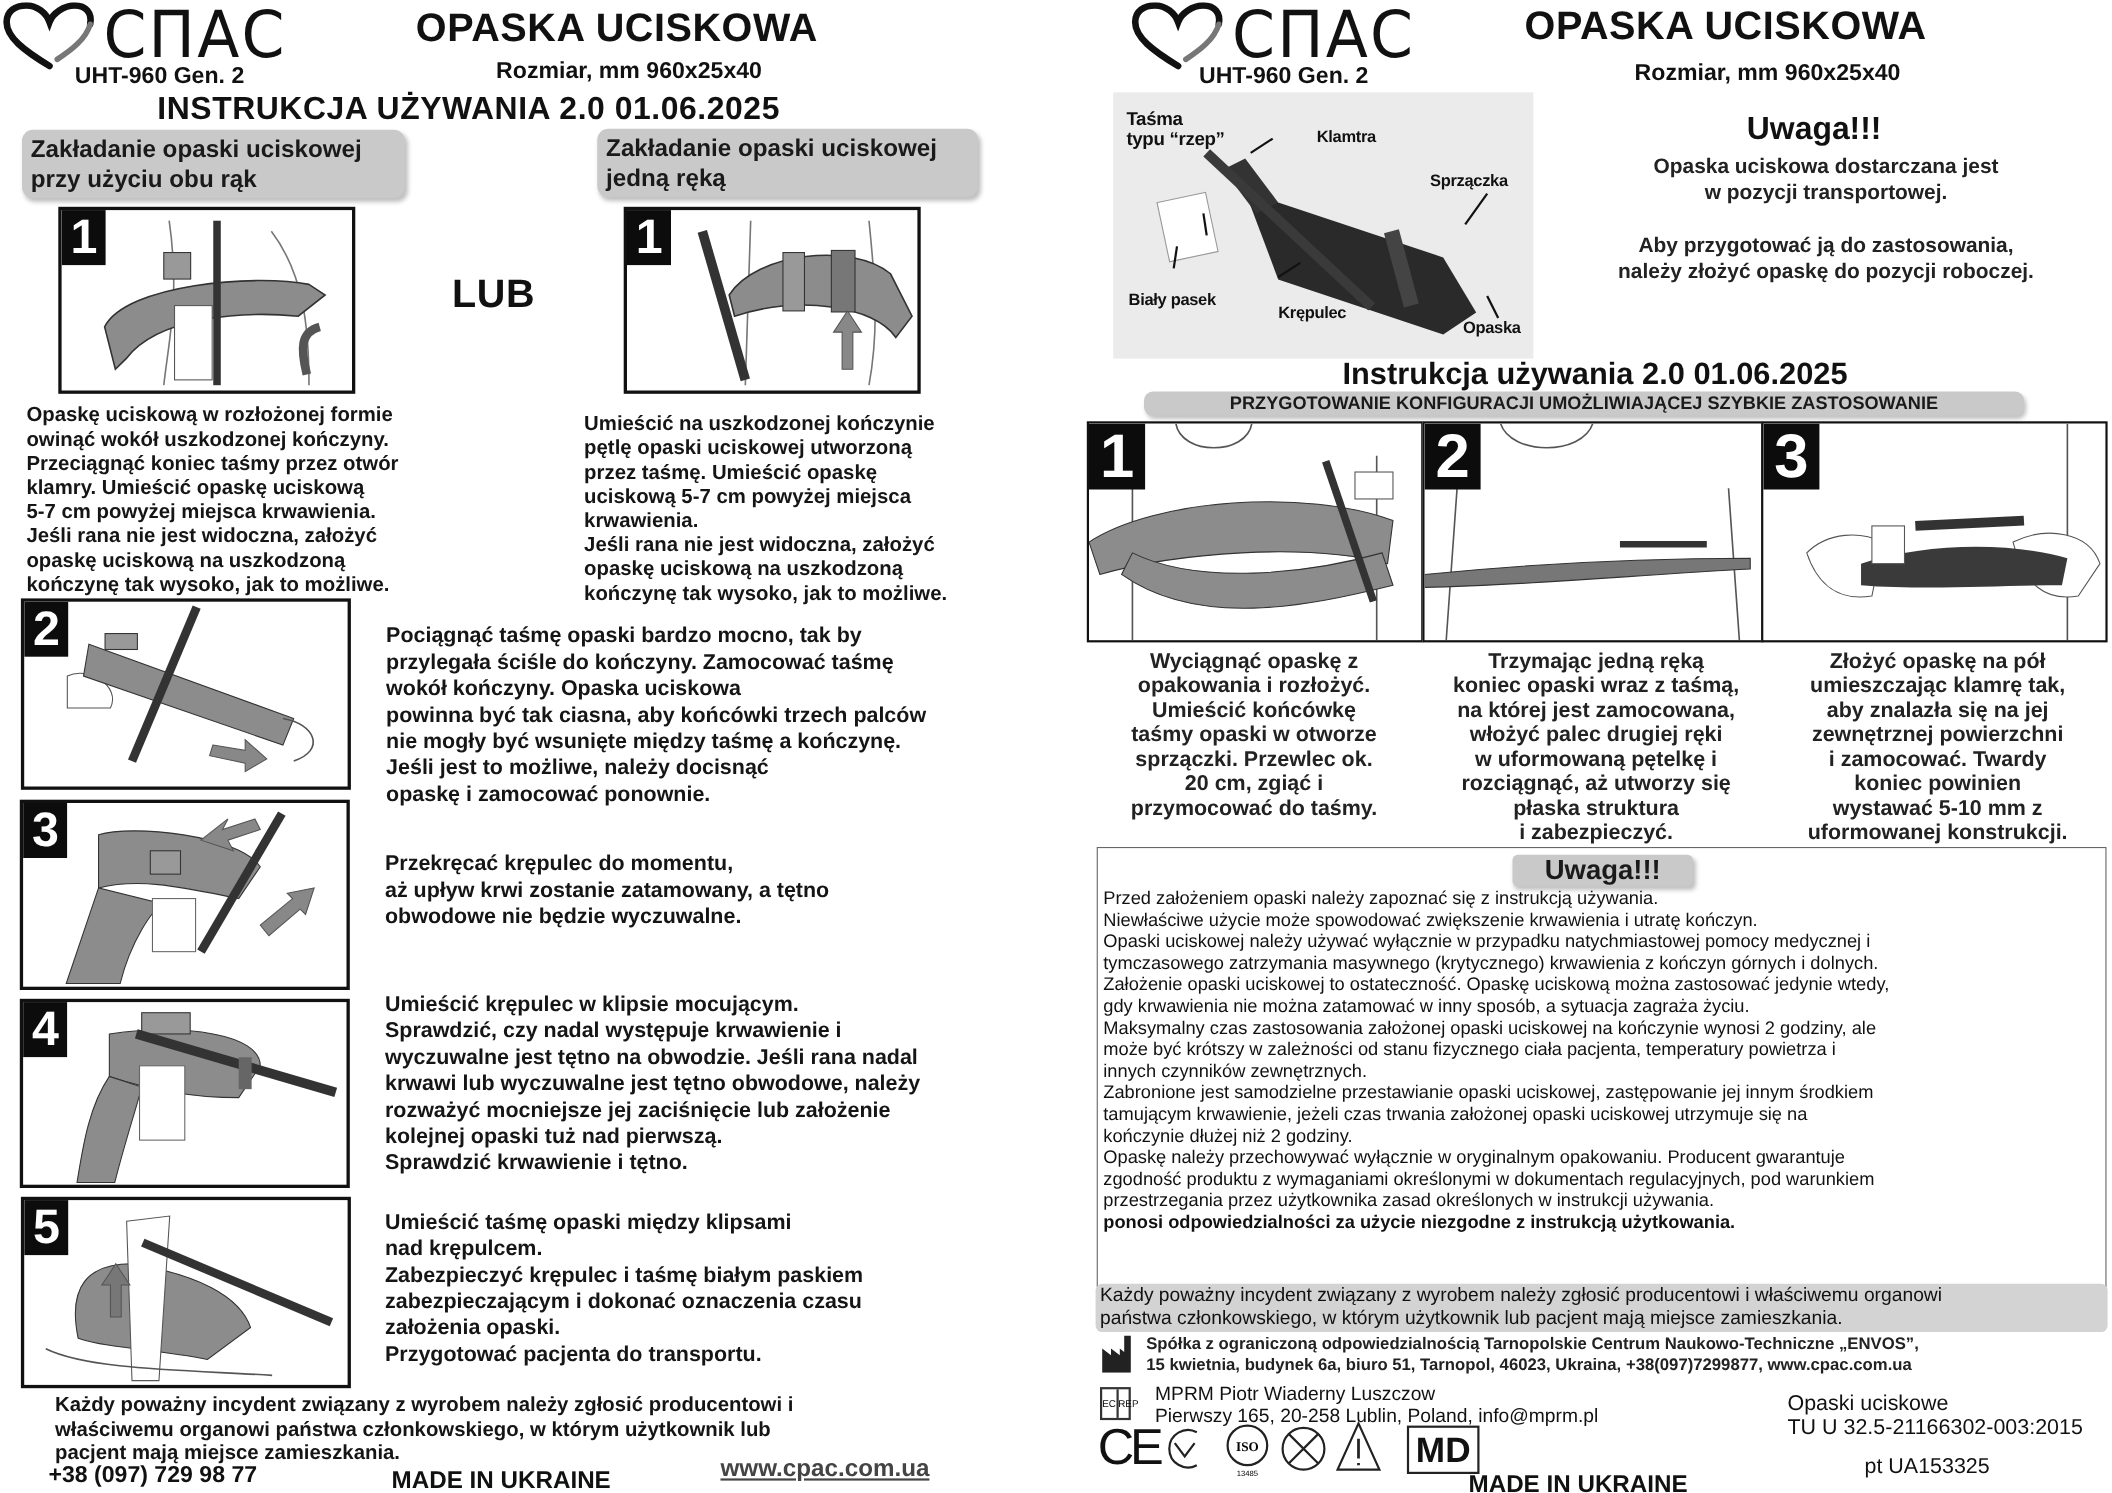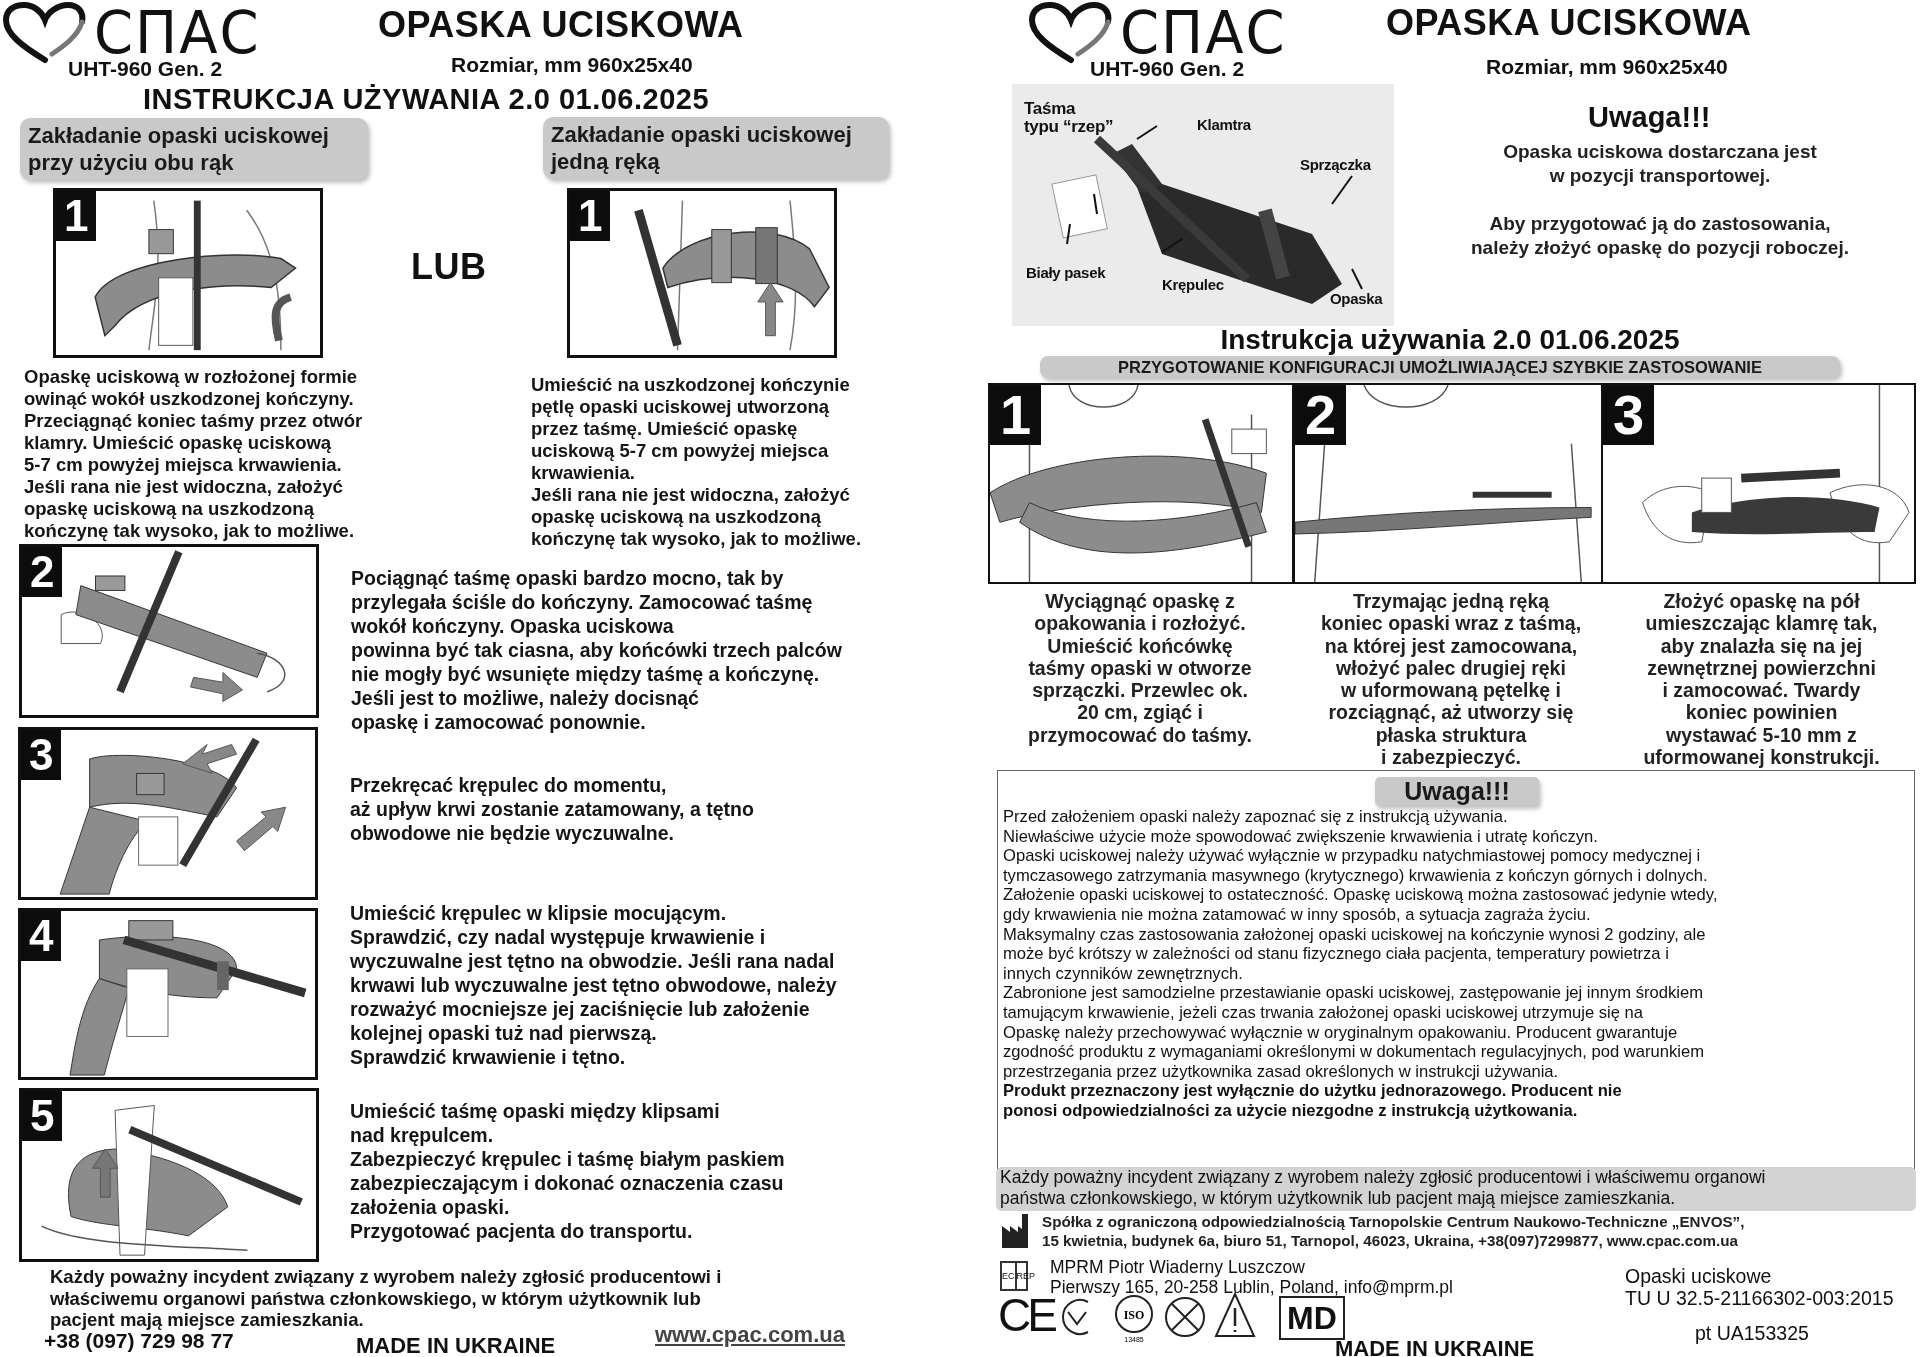--- a/index.html
+++ b/index.html
@@ -294,24 +294,24 @@
       <div class="warn-line">Niewłaściwe użycie może spowodować zwiększenie krwawienia i utratę kończyn.</div>
       <div class="warn-line">Opaski uciskowej należy używać wyłącznie w przypadku natychmiastowej pomocy medycznej i</div>
       <div class="warn-line">tymczasowego zatrzymania masywnego (krytycznego) krwawienia z kończyn górnych i dolnych.</div>
       <div class="warn-line">Założenie opaski uciskowej to ostateczność. Opaskę uciskową można zastosować jedynie wtedy,</div>
       <div class="warn-line">gdy krwawienia nie można zatamować w inny sposób, a sytuacja zagraża życiu.</div>
       <div class="warn-line">Maksymalny czas zastosowania założonej opaski uciskowej na kończynie wynosi 2 godziny, ale</div>
       <div class="warn-line">może być krótszy w zależności od stanu fizycznego ciała pacjenta, temperatury powietrza i</div>
       <div class="warn-line">innych czynników zewnętrznych.</div>
       <div class="warn-line">Zabronione jest samodzielne przestawianie opaski uciskowej, zastępowanie jej innym środkiem</div>
       <div class="warn-line">tamującym krwawienie, jeżeli czas trwania założonej opaski uciskowej utrzymuje się na</div>
+      <div class="warn-line">kończynie dłużej niż 2 godziny.</div>
       <div class="warn-line">Opaskę należy przechowywać wyłącznie w oryginalnym opakowaniu. Producent gwarantuje</div>
       <div class="warn-line">zgodność produktu z wymaganiami określonymi w dokumentach regulacyjnych, pod warunkiem</div>
       <div class="warn-line">przestrzegania przez użytkownika zasad określonych w instrukcji używania.</div>
-      <div class="warn-line warn-bold">Produkt przeznaczony jest wyłącznie do użytku jednorazowego. Producent nie</div>
       <div class="warn-line warn-bold">ponosi odpowiedzialności za użycie niezgodne z instrukcją użytkowania.</div>
     </div>
   </div>
 
   <div class="abs footer-bar" style="left:996px; top:1167px; width:920px; height:44px; padding:0 4px; font-size:17.5px; line-height:21px; white-space:pre-line; color:#111;">Każdy poważny incydent związany z wyrobem należy zgłosić producentowi i właściwemu organowi
 państwa członkowskiego, w którym użytkownik lub pacjent mają miejsce zamieszkania.</div>
 
   <svg class="sym" style="left:1000px; top:1214px;" width="30" height="34" viewBox="0 0 30 34">
     <path d="M2 34 L2 12 L10 18 L10 12 L18 18 L18 12 L22 15 L22 0 L28 0 L28 34 Z" fill="#222"></path>
   </svg>

